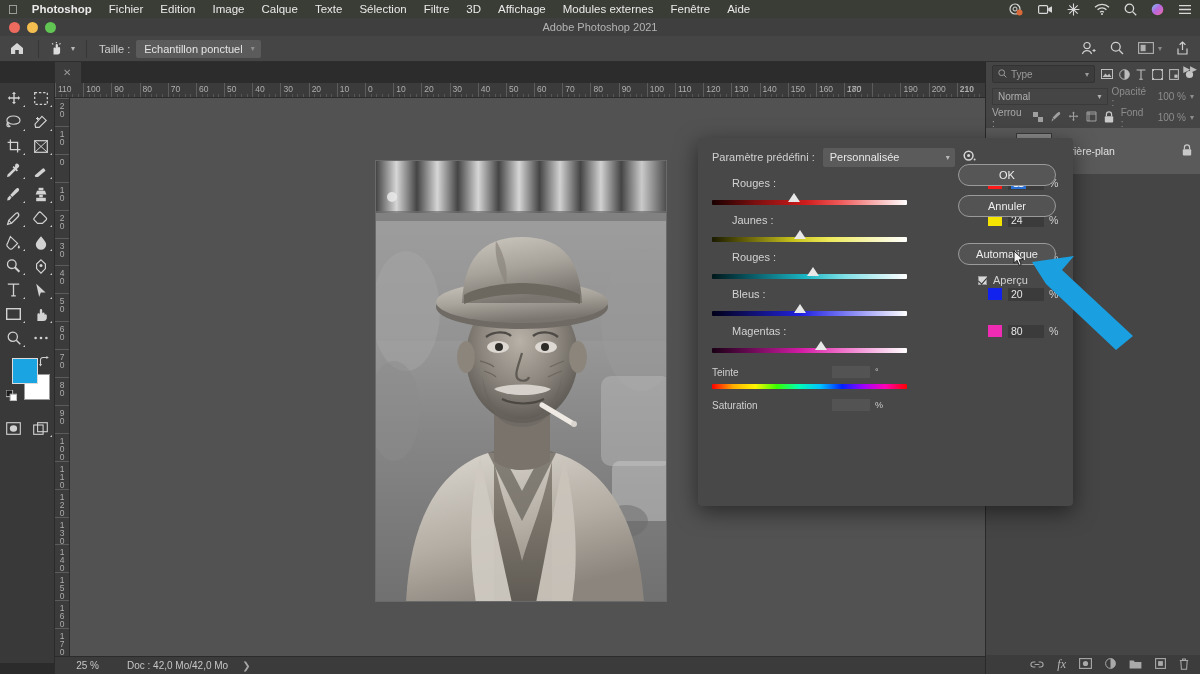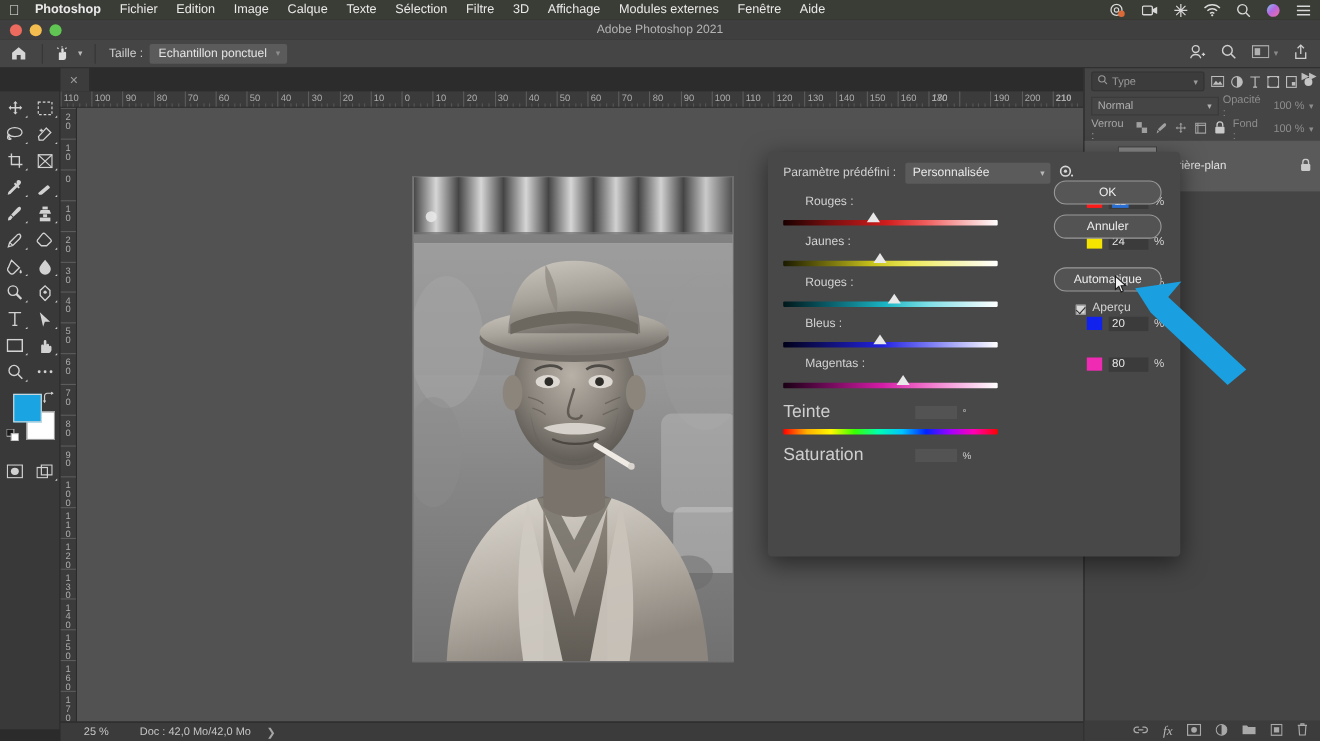--- a/index.html
+++ b/index.html
@@ -151,31 +151,31 @@
   .colorisrow { display:flex; align-items:center; gap:9px; margin-top:16px; }
   .cbox { width:9px; height:9px; border:1px solid #9a9a9a; background:#4a4a4a;}
   .cbox.checked { background:#d8d8d8; position:relative;}
   .cbox.checked::after{content:'';position:absolute;left:1px;top:-1px;width:4px;height:7px;
     border:solid #303030;border-width:0 1.6px 1.6px 0;transform:rotate(42deg);}
   .colorisLabel { font-size:11px; color:#d2d2d2;}
   .colorwell { width:27px; height:22px; border:1px solid #6d6d6d; background:#484848;
     margin-left:14px;}
   .tintrow { margin-top:13px; }
   .tinthead { display:flex; align-items:center; }
-  .tinthead .lb { font-size:16px; color:#cfcfcf; width:120px;}
+  .tinthead .lb { font-size:10px; color:#cfcfcf; width:120px;}
   .tintfield { width:38px; height:12px; background:#535353; }
   .tintunit { font-size:9px; color:#cfcfcf; margin-left:5px;}
 
   .btns { position:absolute; right:17px; top:26px; width:98px;}
   .pbtn { width:98px; height:22px; border:1px solid #9a9a9a; border-radius:11px;
     background:#535353; color:#ededed; font-size:11px; display:flex;
     align-items:center; justify-content:center; margin-bottom:9px;}
   .pbtn.ok { background:#565656; }
   .autowrap { position:absolute; right:17px; top:105px; width:98px;}
-  .prevrow { position:absolute; right:17px; top:136px; display:flex; align-items:flex-end;
+  .prevrow { position:absolute; right:17px; top:136px; display:flex; align-items:center;
     gap:6px; width:98px;padding-left:20px;}
   .prevrow .lb { font-size:11px; color:#d2d2d2;}
 
   
   #cursor { position:absolute; left:1013px; top:250px; width:12px; height:16px; }
   #bigarrow { position:absolute; left:1030px; top:250px; width:105px; height:100px;}
 </style>
 </head>
 <body>
 

